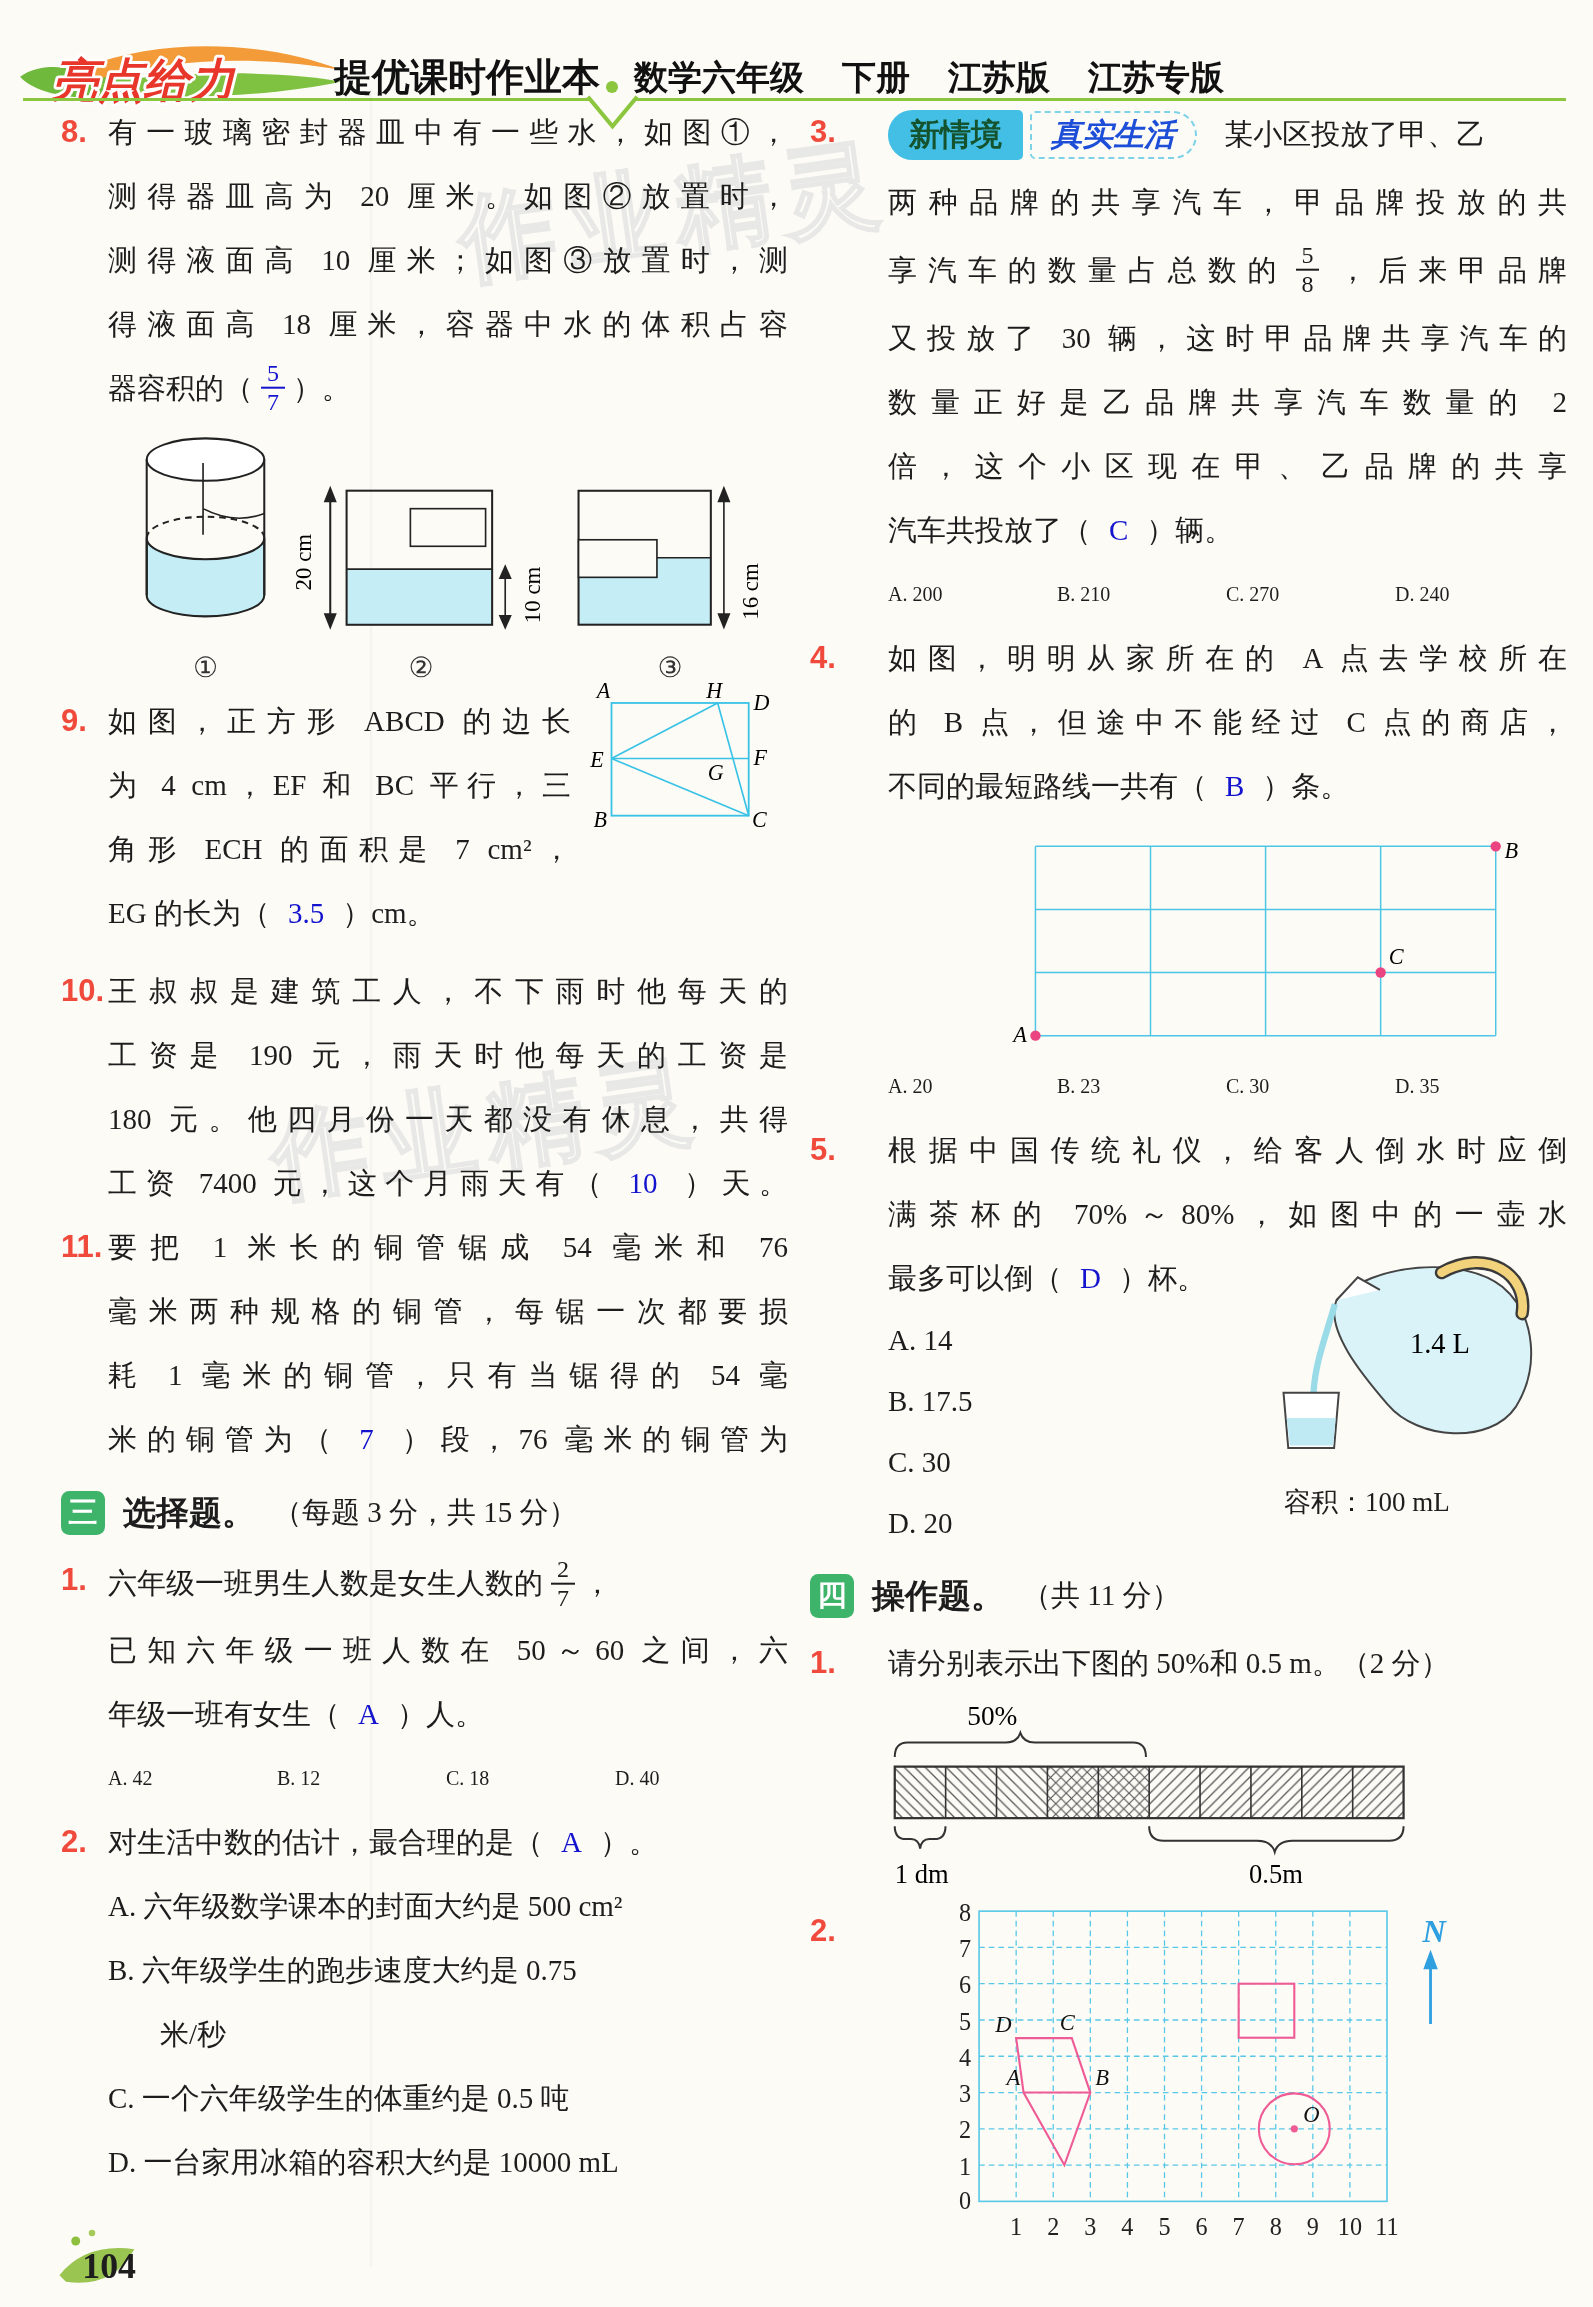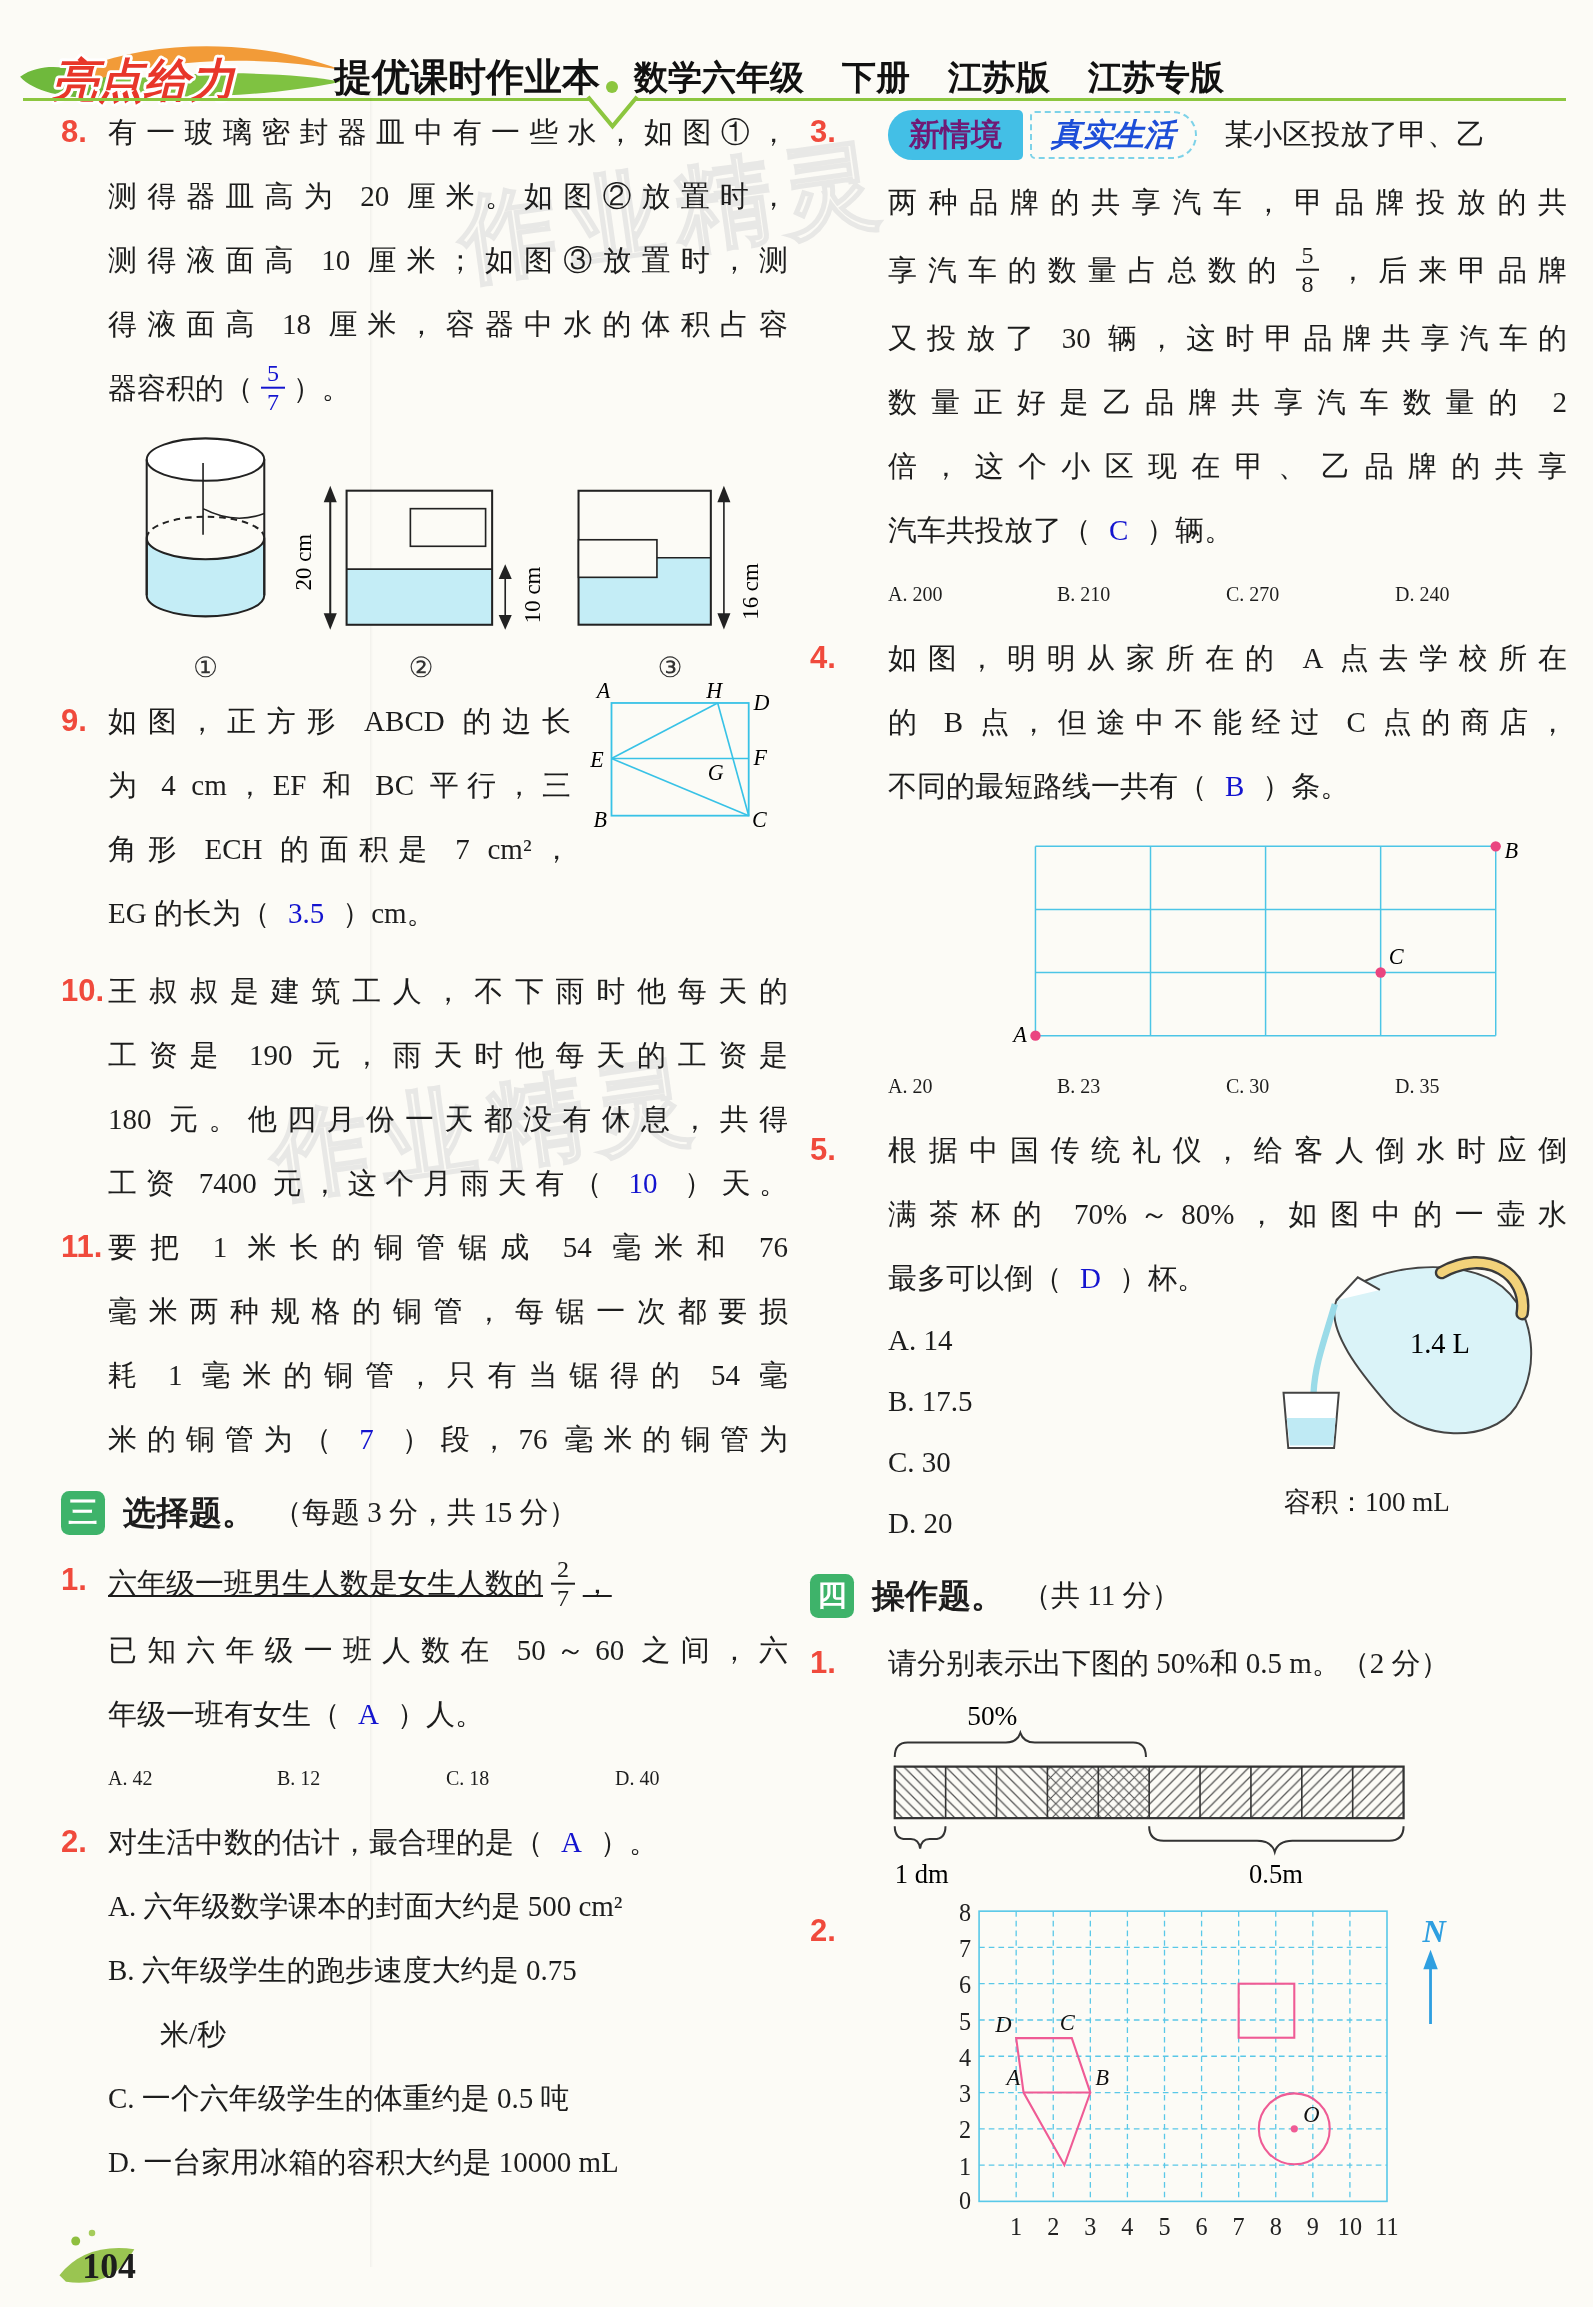--- a/index.html
+++ b/index.html
@@ -46,21 +46,21 @@
   .sec-title{font-family:"Liberation Sans","DejaVu Sans",sans-serif;font-weight:bold;font-size:33px;}
   .sec-note{font-size:29px;}
   
   .figrow{display:flex;align-items:flex-end;margin:13px 0 3.3px 33px;gap:21px;}
   .figbox{display:flex;flex-direction:column;align-items:center;}
   .figlabel{font-size:28px;margin-top:8.2px;color:#333;}
   .p9fig{position:absolute;right:4.9px;top:-6.5px;}
   .gridfig{margin:11.5px 0 1.6px 123px;}
   .kettle{position:absolute;right:0;top:123px;width:311px;text-align:center;}
   .kcap{font-size:27px;margin-top:1.6px;text-align:left;padding-left:28px;}
-  .badge-blue{background:#43bfe6;color:#701a75;border-radius:24.6px 4.9px 4.9px 24.6px;
+  .badge-blue{background:#43bfe6;color:#14532d;border-radius:24.6px 4.9px 4.9px 24.6px;
               font-family:"Liberation Sans","DejaVu Sans",sans-serif;font-weight:bold;font-size:31px;
               padding:1.6px 21px;display:inline-block;line-height:46px;}
   .badge-dash{border:2px dashed #7dd2e8;color:#1d4ed8;border-radius:4.9px 24.6px 24.6px 4.9px;
               font-style:italic;font-weight:bold;font-size:31px;padding:0 19.6px;display:inline-block;line-height:44px;}
   .badgeln{display:flex;align-items:center;gap:6.5px;height:70px;}
   .badgeln .after{font-size:29px;margin-left:21px;}
   
   .pageno{position:absolute;left:51px;top:2228px;}
   svg text{font-family:"Liberation Serif","DejaVu Serif",serif;}
 </style>
@@ -203,21 +203,21 @@
     </div>
 
     <div class="sec">
       <div class="sec-icon">三</div>
       <span class="sec-title">选择题。</span>
       <span class="sec-note">（每题 3 分，共 15 分）</span>
     </div>
 
     <div class="prob">
       <span class="pnum">1.</span>
-      <div class="ln" style="line-height:70px;text-decoration:underline;">
+      <div class="ln" style="line-height:70px;">
         <span>六年级一班男生人数是女生人数的</span><span class="frac">
             <span class="fn">2</span>
             <span>7</span>
           </span><span>，</span>
       </div>
       <div class="ln j">已知六年级一班人数在 50～60 之间，六</div>
       <div class="ln">
         <span>年级一班有女生（</span><span class="ans">A</span><span>）人。</span>
       </div>
       <div class="opts o4">

